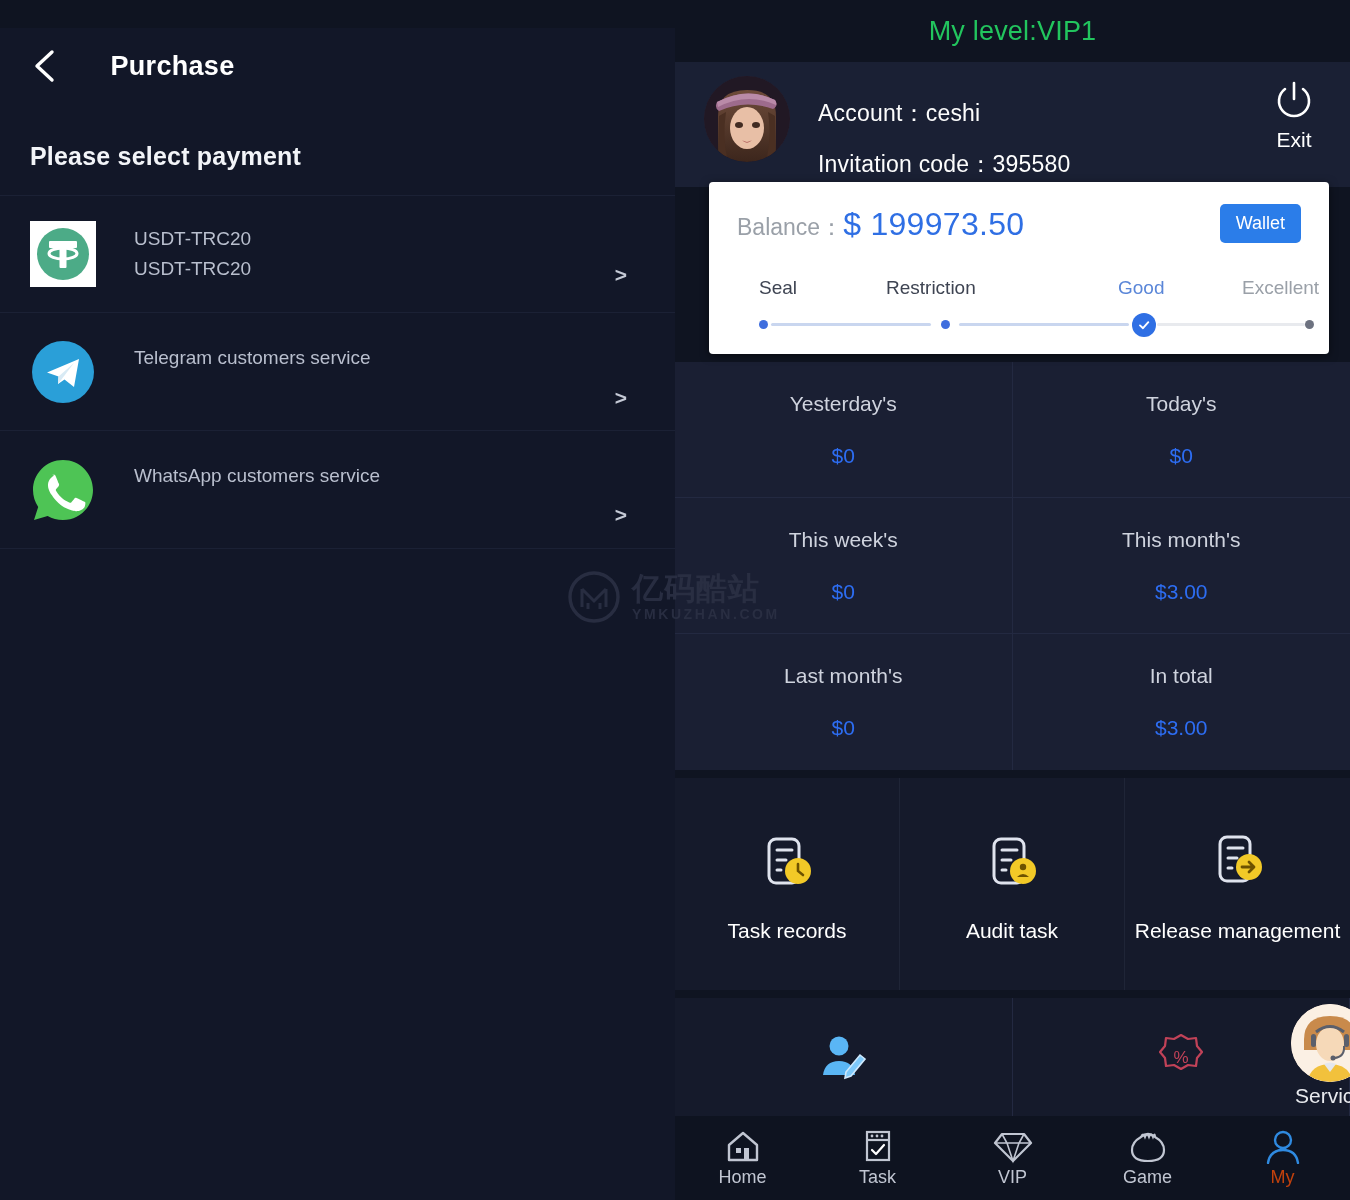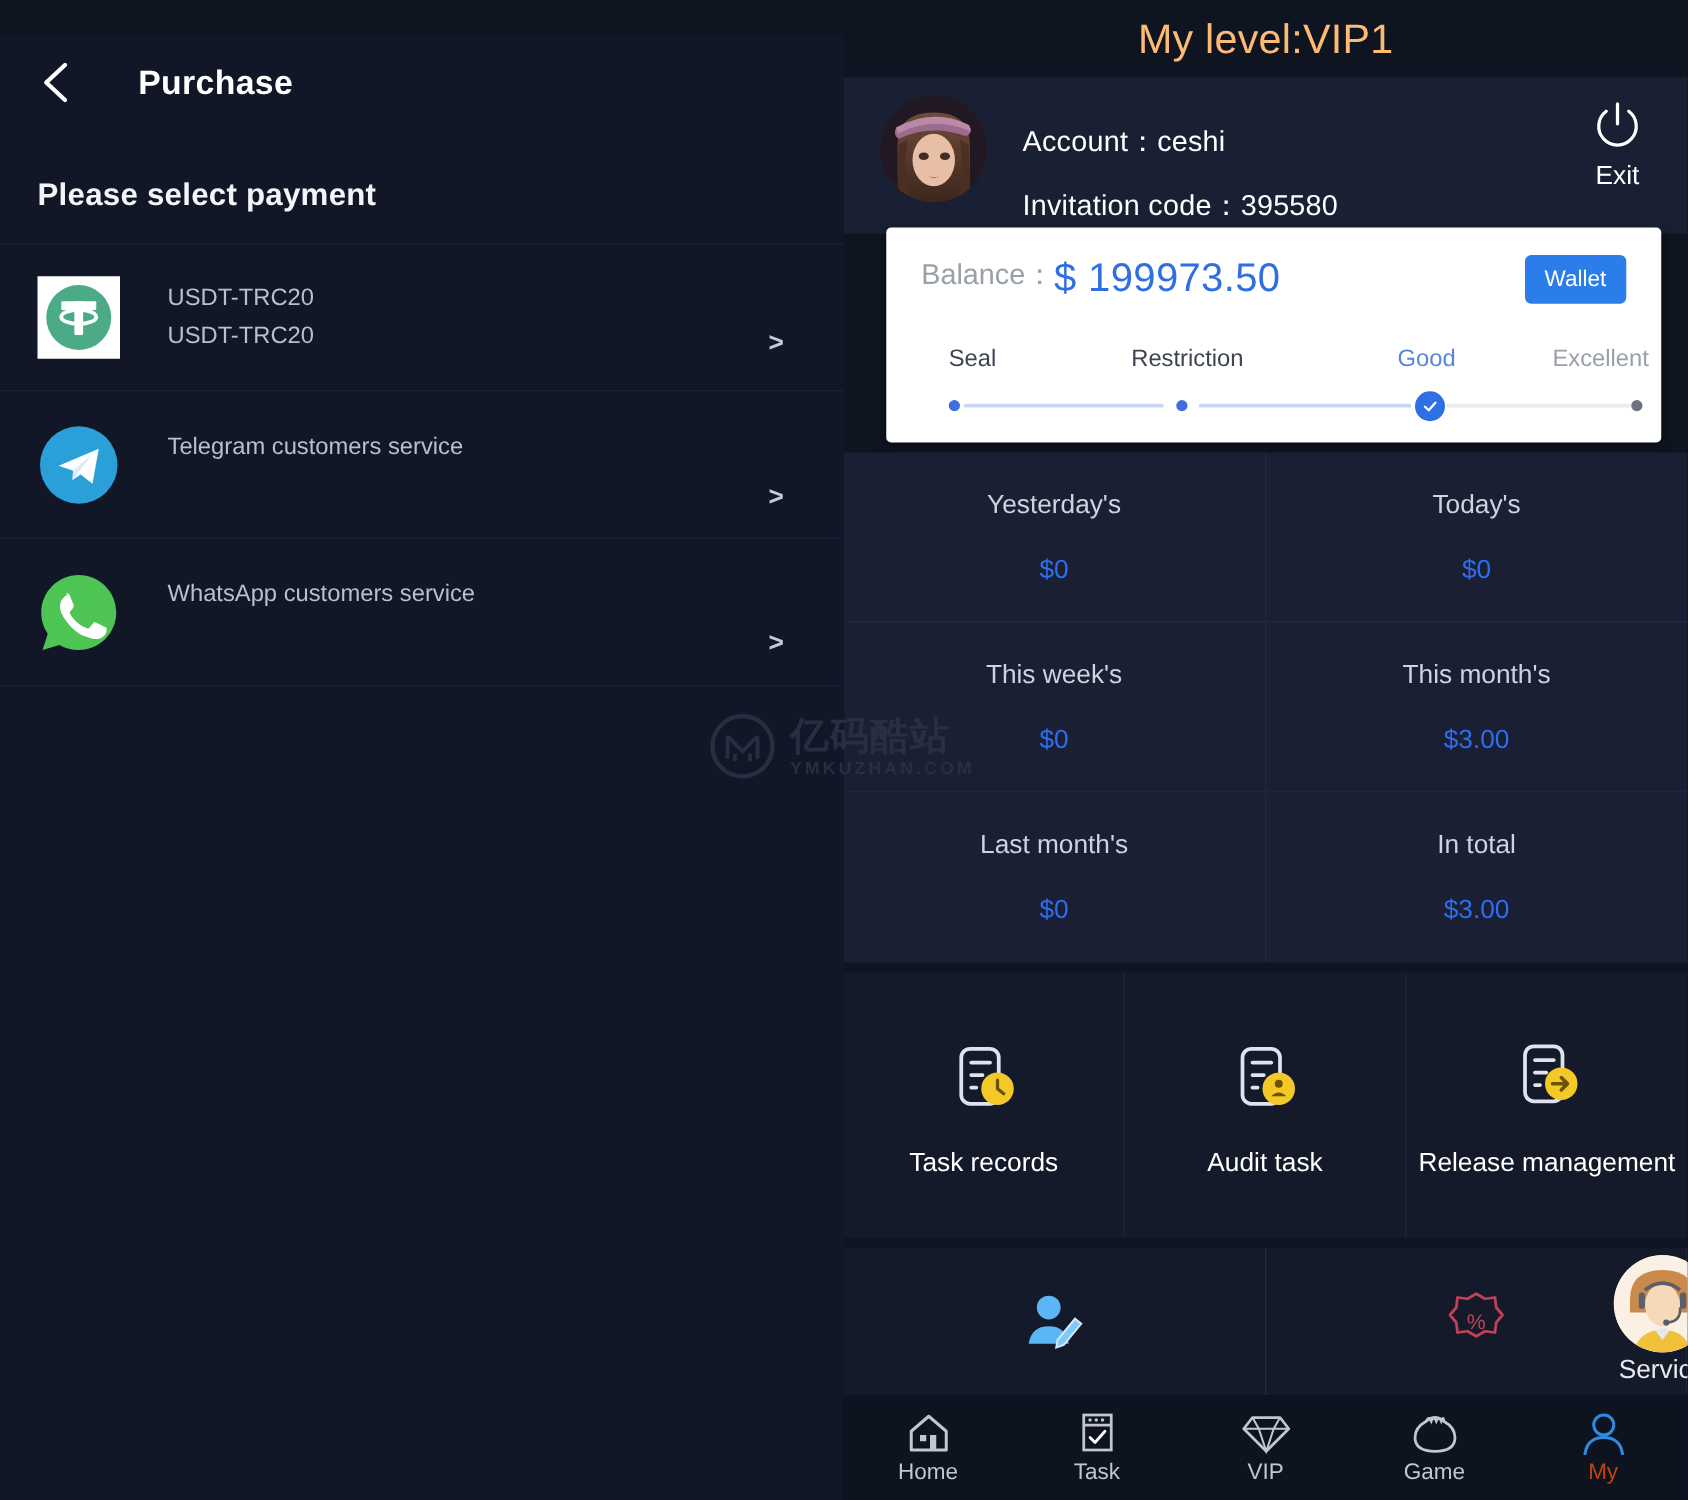--- a/index.html
+++ b/index.html
@@ -92,22 +92,22 @@
   
   .right-panel {
     width: 675px; height: 1200px;
     flex: 0 0 675px;
     background: #0f1421;
     position: relative;
   }
   .rp-header {
     height: 62px;
     display: flex; align-items: center; justify-content: center;
-    color: #fdba74;
-    font-size: 33px;
+    color: #22c55e;
+    font-size: 27px;
     letter-spacing: .2px;
   }
   .account-band {
     position: relative;
     background: #1a2034;
     height: 125px;
     padding: 16px 0 0 0;
   }
   .avatar {
     position: absolute;
@@ -145,39 +145,39 @@
   .balance-card {
     position: absolute;
     left: 34px; top: 182px;
     width: 620px; height: 172px;
     background: #ffffff;
     border-radius: 4px;
     box-shadow: 0 2px 8px rgba(0,0,0,.5);
     z-index: 5;
     padding: 22px 28px 0 28px;
   }
-  .bal-top { display: flex; align-items: flex-start; }
+  .bal-top { display: flex; align-items: flex-end; }
   .bal-label { color: #9aa0a8; font-size: 23px; }
   .bal-amt { color: #2f6fe4; font-size: 32px; letter-spacing: .3px; }
   .wallet-btn {
     margin-left: auto;
     background: #2b7de9;
     color: #fff;
     font-size: 18px;
     border: none;
     border-radius: 5px;
     padding: 9px 16px;
     cursor: pointer;
     font-family: "Liberation Sans", sans-serif;
   }
   .level-track { margin-top: 34px; position: relative; }
   .level-labels { display: flex; position: relative; height: 24px; }
   .level-labels span { position: absolute; font-size: 19px; white-space: nowrap; }
   .lv-0 { left: 22px; color: #3e4452; }
-  .lv-1 { left: 168px; color: #3e4452; }
+  .lv-1 { left: 149px; color: #3e4452; }
   .lv-2 { left: 381px; color: #5a86d8; }
   .lv-3 { left: 505px; color: #9aa0a8; }
   .track-row { position: relative; height: 26px; margin-top: 10px; }
   .seg {
     position: absolute; top: 12px; height: 3px; border-radius: 2px;
   }
   .seg.a { left: 34px; width: 160px; background: #c9d6ef; }
   .seg.b { left: 222px; width: 170px; background: #c9d6ef; }
   .seg.c { left: 420px; width: 148px; background: #e8eaee; }
   .dot { position: absolute; border-radius: 50%; }

